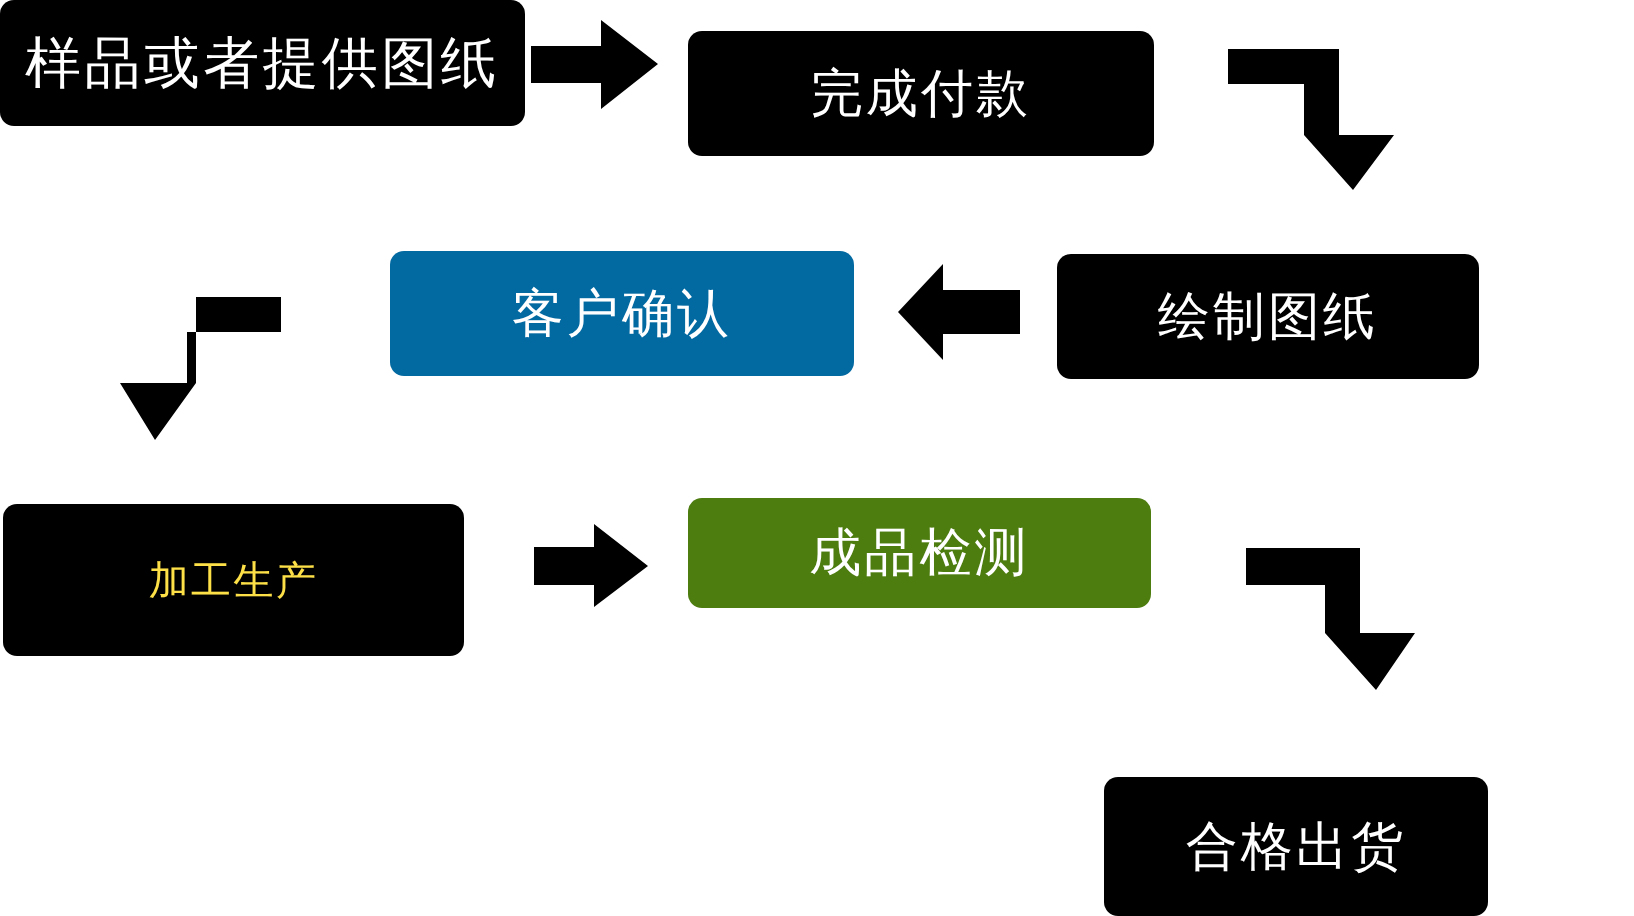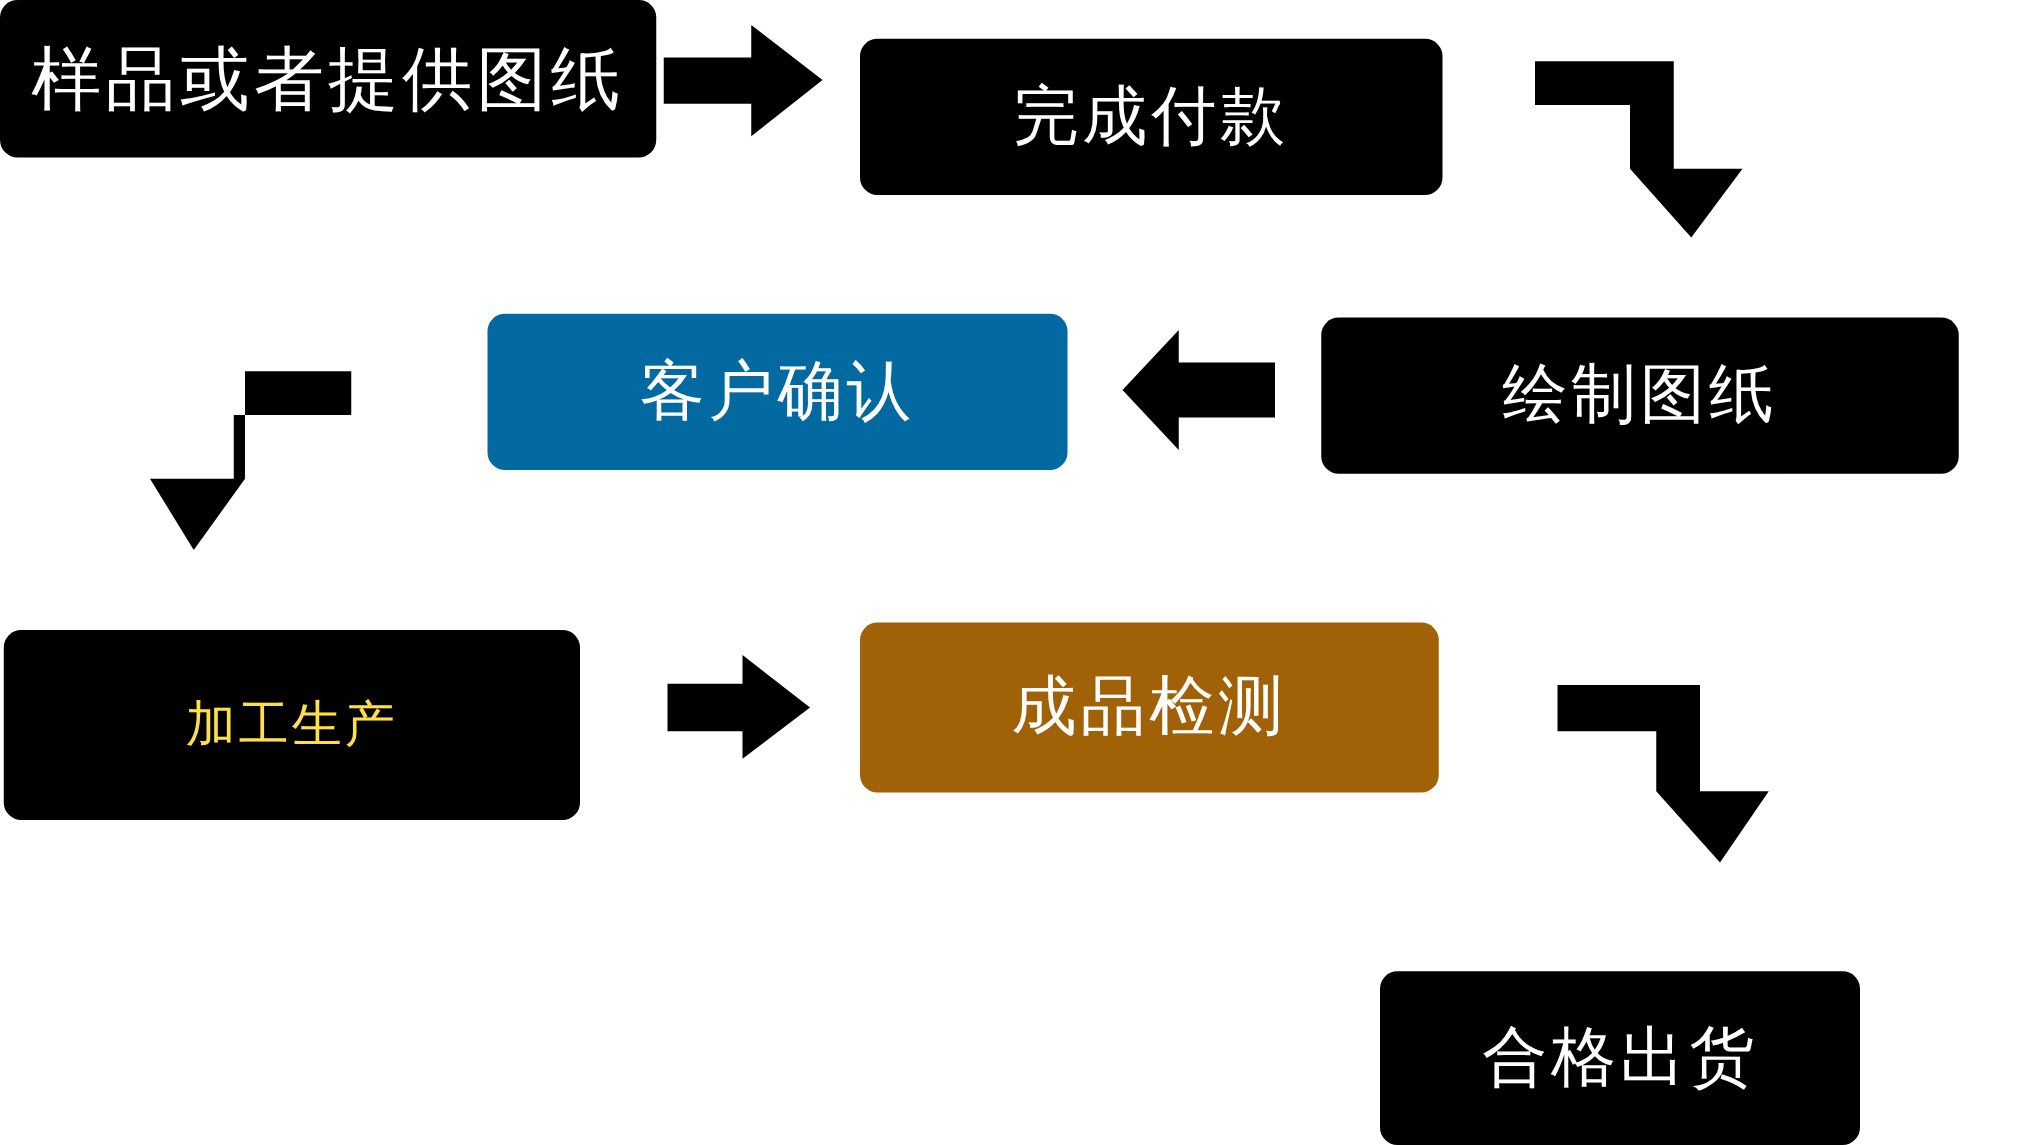--- a/index.html
+++ b/index.html
@@ -60,33 +60,33 @@
   </svg>
 
   <div class="node" id="n1" style="left: 0px; top: 0px; width: 525px; height: 126px; font-size: 56px; background: rgb(0, 0, 0); color: rgb(255, 255, 255);">
     <span class="node-label">样品或者提供图纸</span>
   </div>
 
   <div class="node" id="n2" style="left: 688px; top: 5px; width: 466px; height: 125px; font-size: 52px; background: rgb(0, 0, 0); color: rgb(255, 255, 255); margin-top: 26px;">
     <span class="node-label">完成付款</span>
   </div>
 
-  <div class="node" id="n3" style="left: 1057px; top: 254px; width: 510px; height: 125px; font-size: 52px; background: rgb(0, 0, 0); color: rgb(255, 255, 255);">
+  <div class="node" id="n3" style="left: 1057px; top: 254px; width: 422px; height: 125px; font-size: 52px; background: rgb(0, 0, 0); color: rgb(255, 255, 255);">
     <span class="node-label">绘制图纸</span>
   </div>
 
   <div class="node" id="n4" style="left: 390px; top: 251px; width: 464px; height: 125px; font-size: 52px; background: #0369a1; color: rgb(255, 255, 255);">
     <span class="node-label">客户确认</span>
   </div>
 
   <div class="node" id="n5" style="left: 3px; top: 504px; width: 461px; height: 152px; font-size: 40px; background: rgb(0, 0, 0); color: #fde047;">
     <span class="node-label">加工生产</span>
   </div>
 
-  <div class="node" id="n6" style="left: 688px; top: 498px; width: 463px; height: 136px; font-size: 52px; background: #a16207; color: rgb(255, 255, 255);">
+  <div class="node" id="n6" style="left: 688px; top: 498px; width: 463px; height: 110px; font-size: 52px; background: #4d7c0f; color: rgb(255, 255, 255);">
     <span class="node-label">成品检测</span>
   </div>
 
   <div class="node" id="n7" style="left: 1104px; top: 777px; width: 384px; height: 139px; font-size: 52px; background: rgb(0, 0, 0); color: rgb(255, 255, 255);">
     <span class="node-label">合格出货</span>
   </div>
 
 </div>
 
 </body></html>

